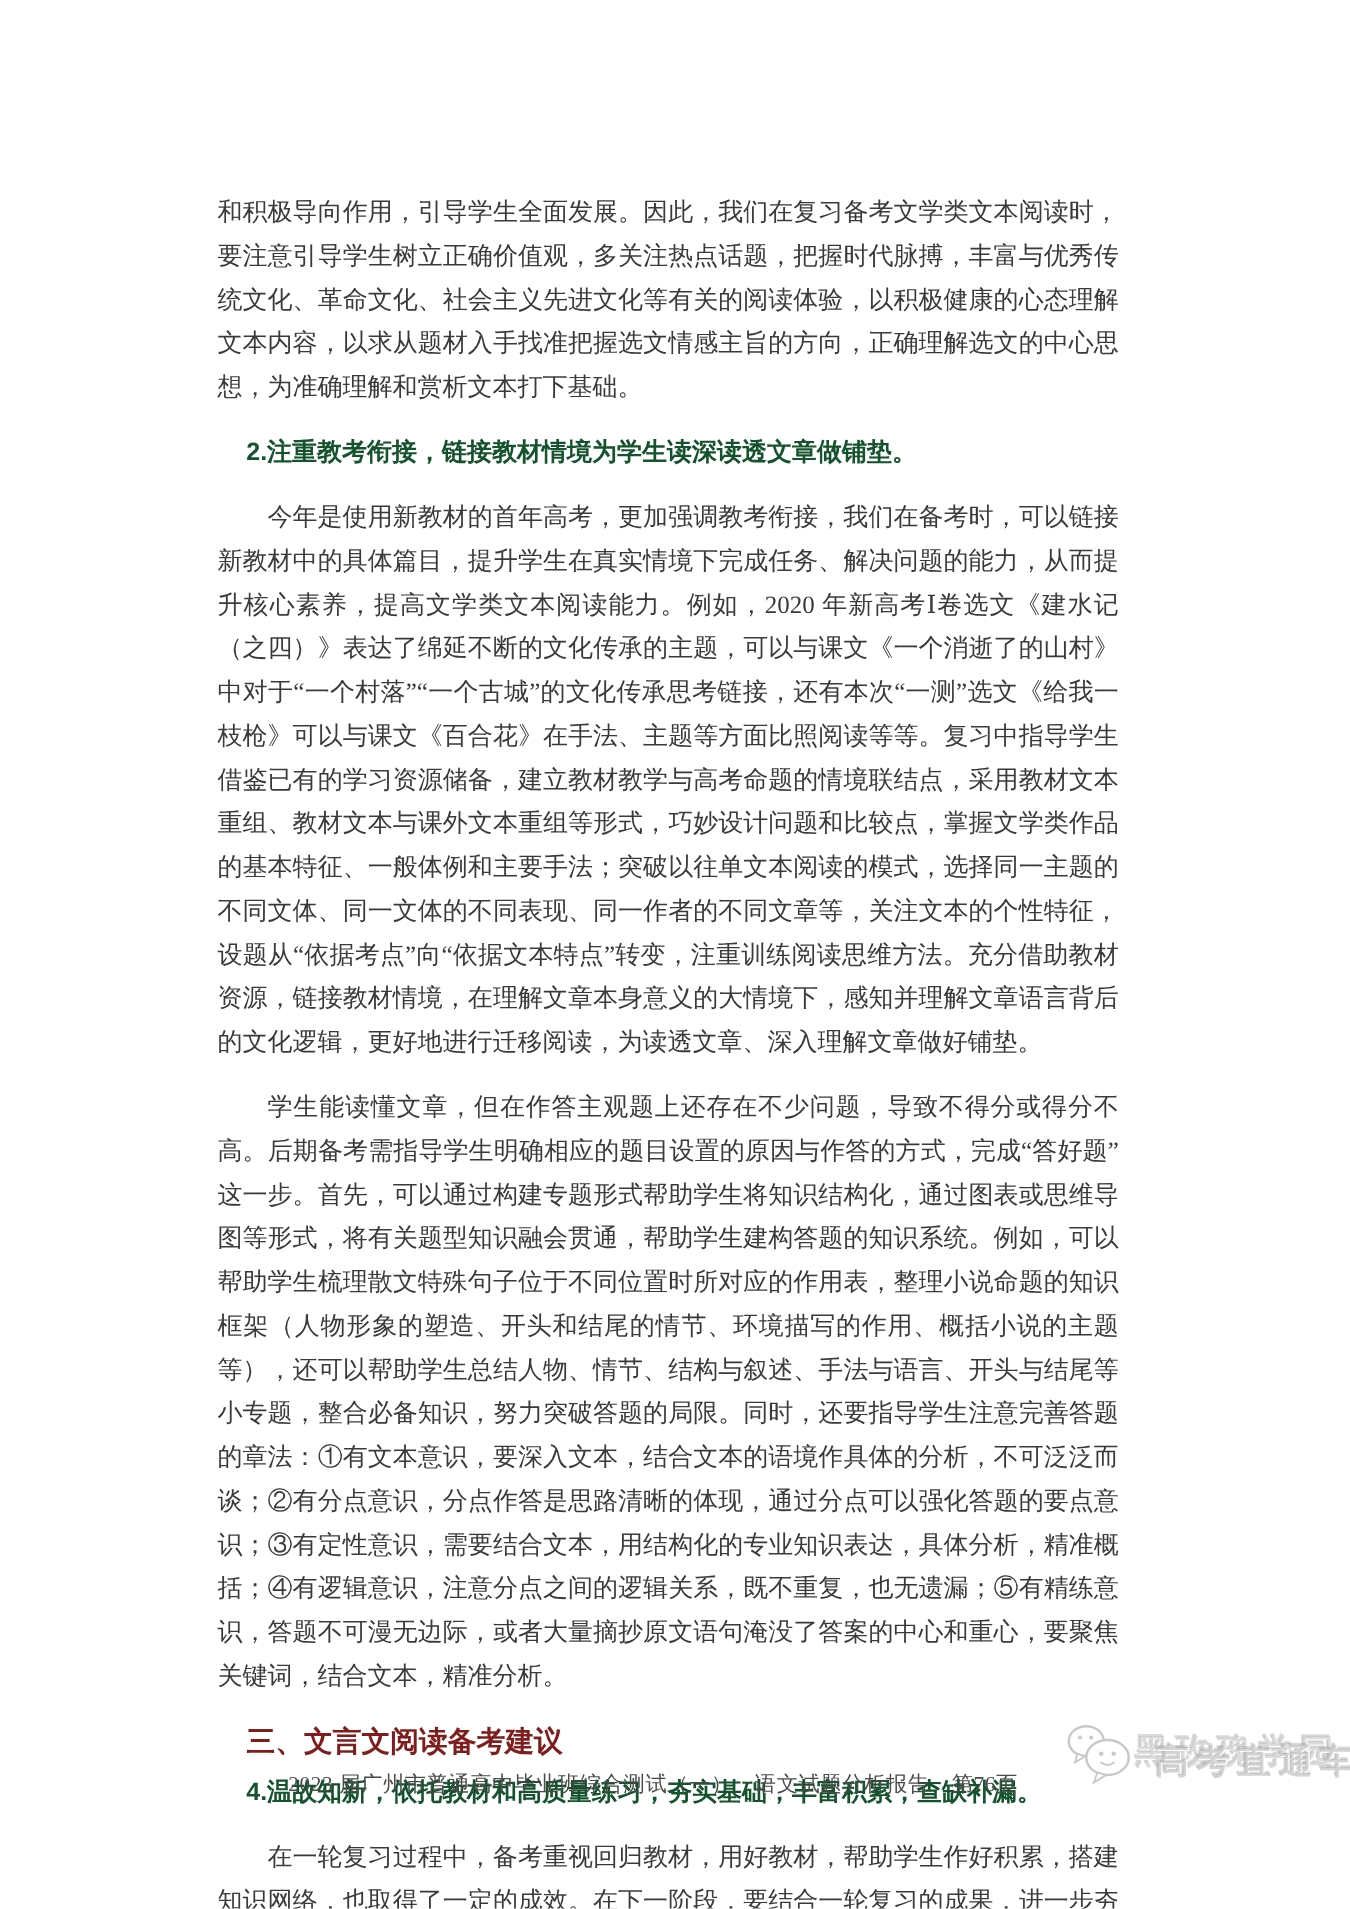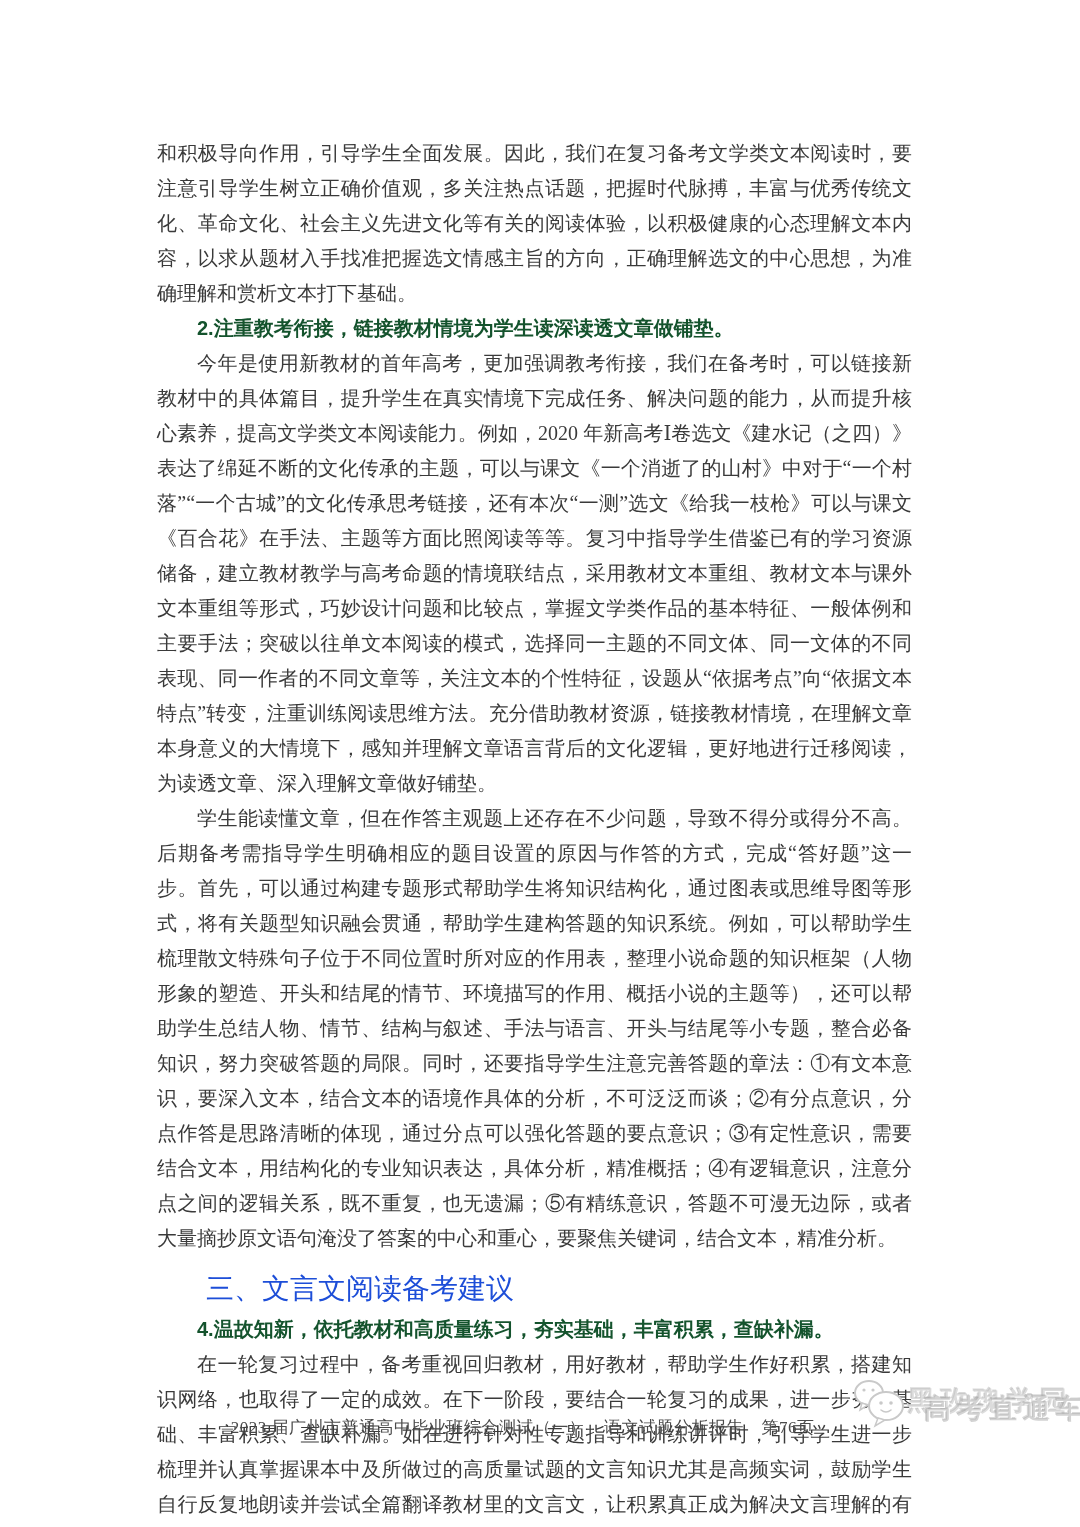--- a/index.html
+++ b/index.html
@@ -12,36 +12,36 @@
   }
   .body-text {
     position:absolute;
     left:157px; top:136px;
     width:755px;
     font-size:20px;
     line-height:35px;
     color:#3a3a3a;
     text-align:justify;
   }
-  .para { margin:0; }
+  .para { margin:17px; }
   .para.indent { text-indent:2em; }
   .subhead {
     margin:0;
     font-family:"Liberation Sans","DejaVu Sans",sans-serif;
     font-weight:700;
     color:#14532d;
     text-indent:2em;
   }
   .section-heading {
     margin:15px 0 6px 0;
     font-family:"Liberation Sans","DejaVu Sans",sans-serif;
-    font-weight:400;
-    font-size:28px;
+    font-weight:700;
+    font-size:23px;
     line-height:35px;
-    color:#1d4ed8;
+    color:#7f1d1d;
     text-indent:1.75em;
   }
   .footer {
     position:absolute;
     left:0; top:1416px;
     width:1045px;
     text-align:center;
     font-size:17px;
     color:#4a4a4a;
     letter-spacing:0.5px;

